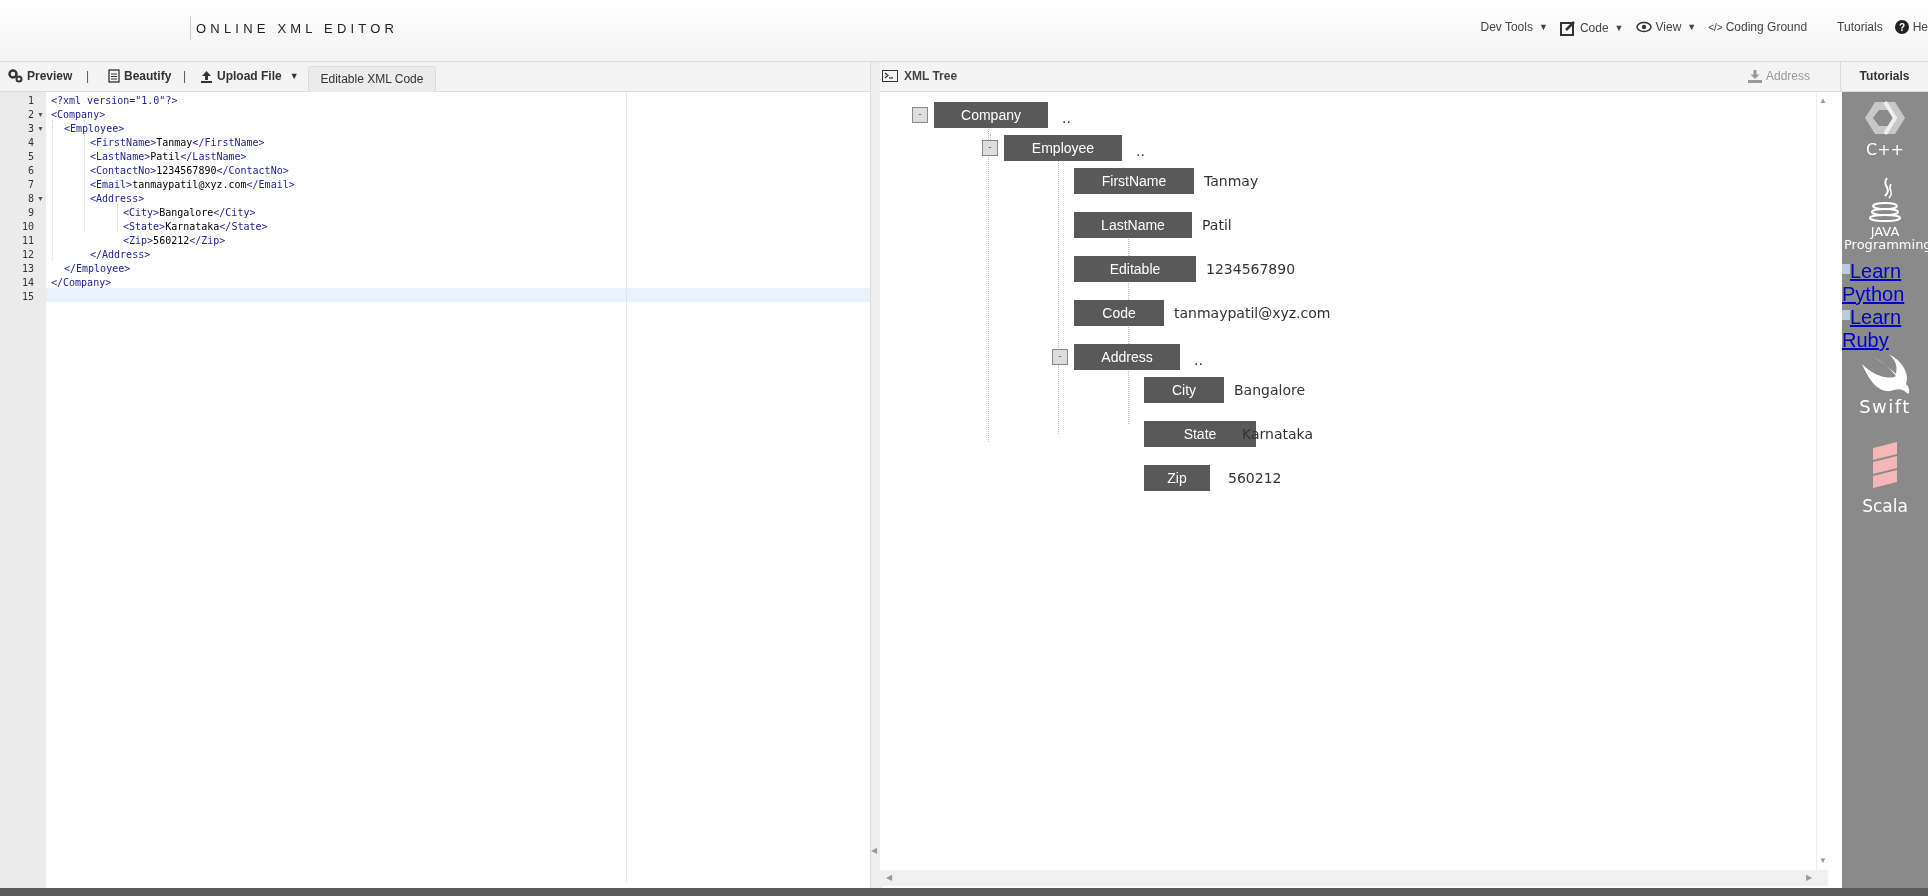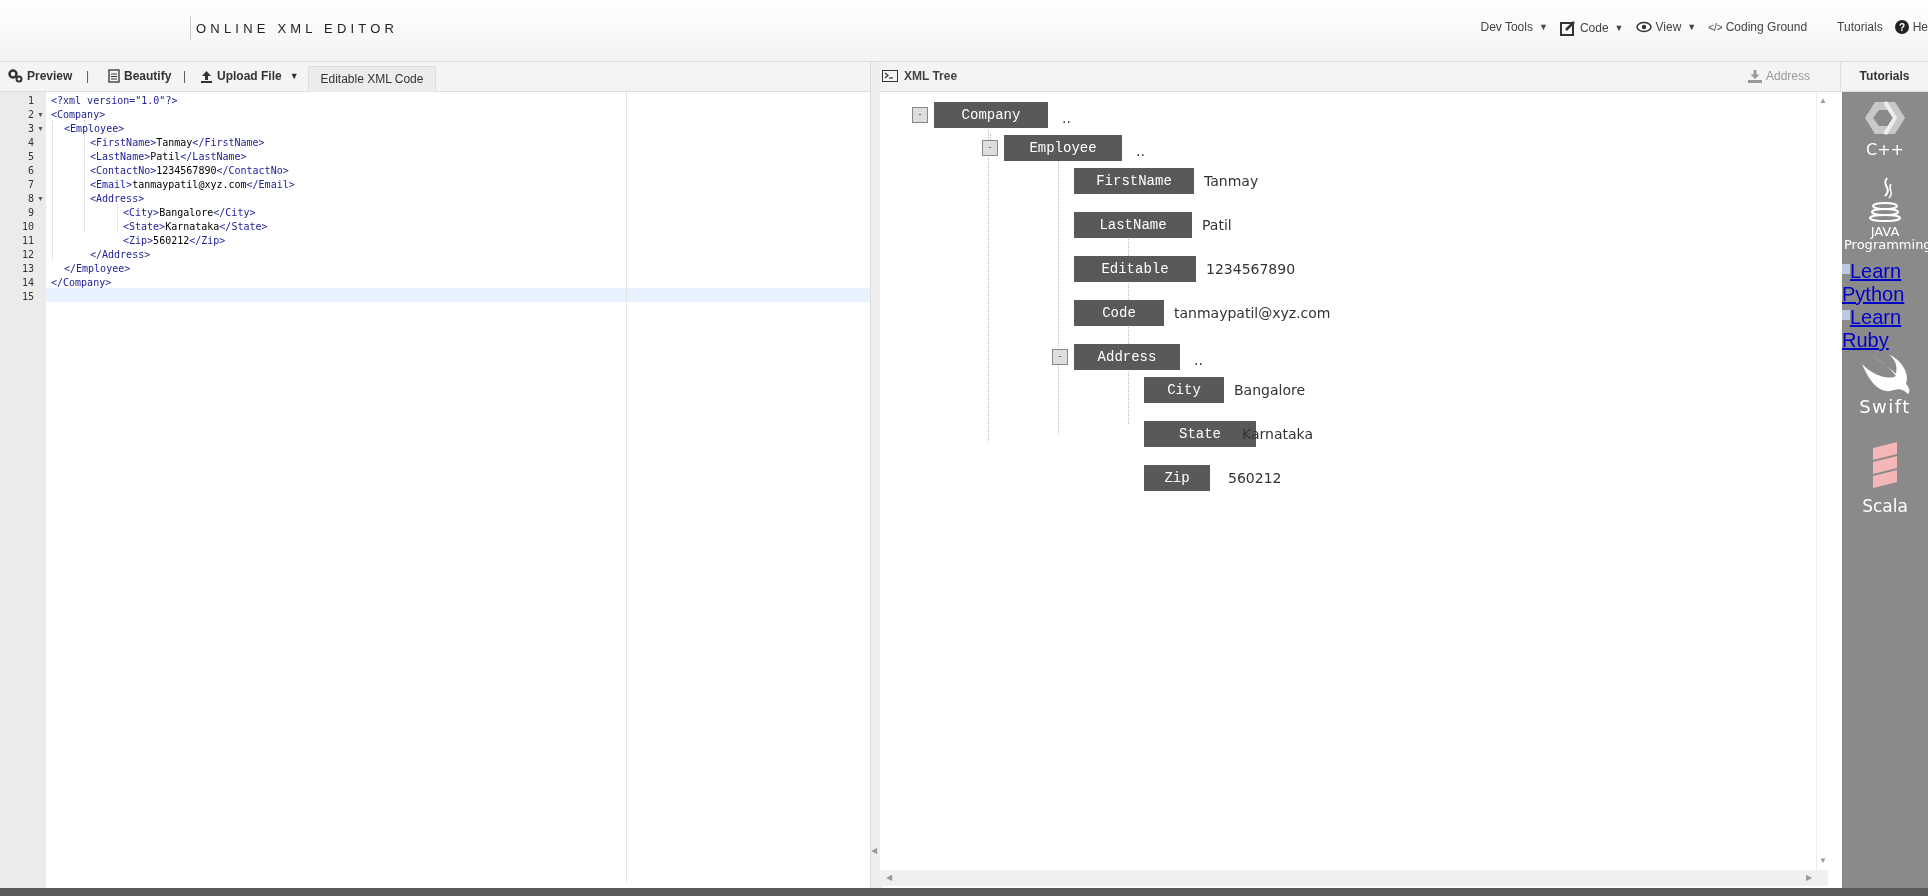--- a/index.html
+++ b/index.html
@@ -32,21 +32,21 @@
 .splitter{position:absolute;left:870px;top:62px;width:12px;height:826px;background:#eee;border-left:1px solid #ddd}
 .right-header{position:absolute;left:880px;top:62px;width:960px;height:30px;background:#f4f4f4;border-bottom:1px solid #ddd}
 .rh-title{position:absolute;left:2px;top:7px;font-size:12px;font-weight:bold;color:#444;display:flex;align-items:center}
 .rh-title svg{margin-right:6px}
 .download{position:absolute;right:30px;top:7px;font-size:12px;color:#999;display:flex;align-items:center}
 .download svg{margin-right:4px}
 .tree-pane{position:absolute;left:880px;top:92px;width:936px;height:778px;background:#fff}
 .tree-vscroll{position:absolute;left:1816px;top:92px;width:12px;height:778px;background:#fff;border-left:1px solid #eee}
 .tree-hscroll{position:absolute;left:880px;top:870px;width:948px;height:16px;background:#f0f0f0}
 .arr{position:absolute;font-size:8px;color:#999}
-.node{position:absolute;height:26px;background:#595959;color:#fff;font-size:14px;line-height:26px;text-align:center;font-family:Liberation Mono, monospace}
+.node{position:absolute;height:26px;background:#595959;color:#fff;font-size:14px;line-height:26px;text-align:center;font-family:Liberation Sans, sans-serif}
 .nval{position:absolute;font-size:14px;color:#333;line-height:26px;font-family:"DejaVu Sans",sans-serif}
 .toggle{position:absolute;width:16px;height:16px;background:#ddd;border:1px solid #888;font-size:9px;line-height:13px;text-align:center;color:#444;cursor:pointer}
 .vline{position:absolute;width:0;border-left:1px dotted #bbb}
 .tut-header{position:absolute;left:1840px;top:62px;width:88px;height:30px;background:#f4f4f4;border-bottom:1px solid #ddd;border-left:1px solid #ddd;font-size:12px;font-weight:bold;color:#333;text-align:center;line-height:29px}
 .tut-panel{position:absolute;left:1842px;top:92px;width:86px;height:796px;background:#8a8a8a;overflow:hidden}
 .tut-item{position:absolute;left:0;width:86px;text-align:center;color:#fff;font-family:"DejaVu Sans",sans-serif}
 .tut-link{position:absolute;left:0;font-size:20px;color:#00c;text-decoration:underline;line-height:23px;font-family:"Liberation Sans",sans-serif}
 .bottombar{position:absolute;left:0;top:888px;width:1928px;height:8px;background:#5a5a5a}
 </style>
 </head>

